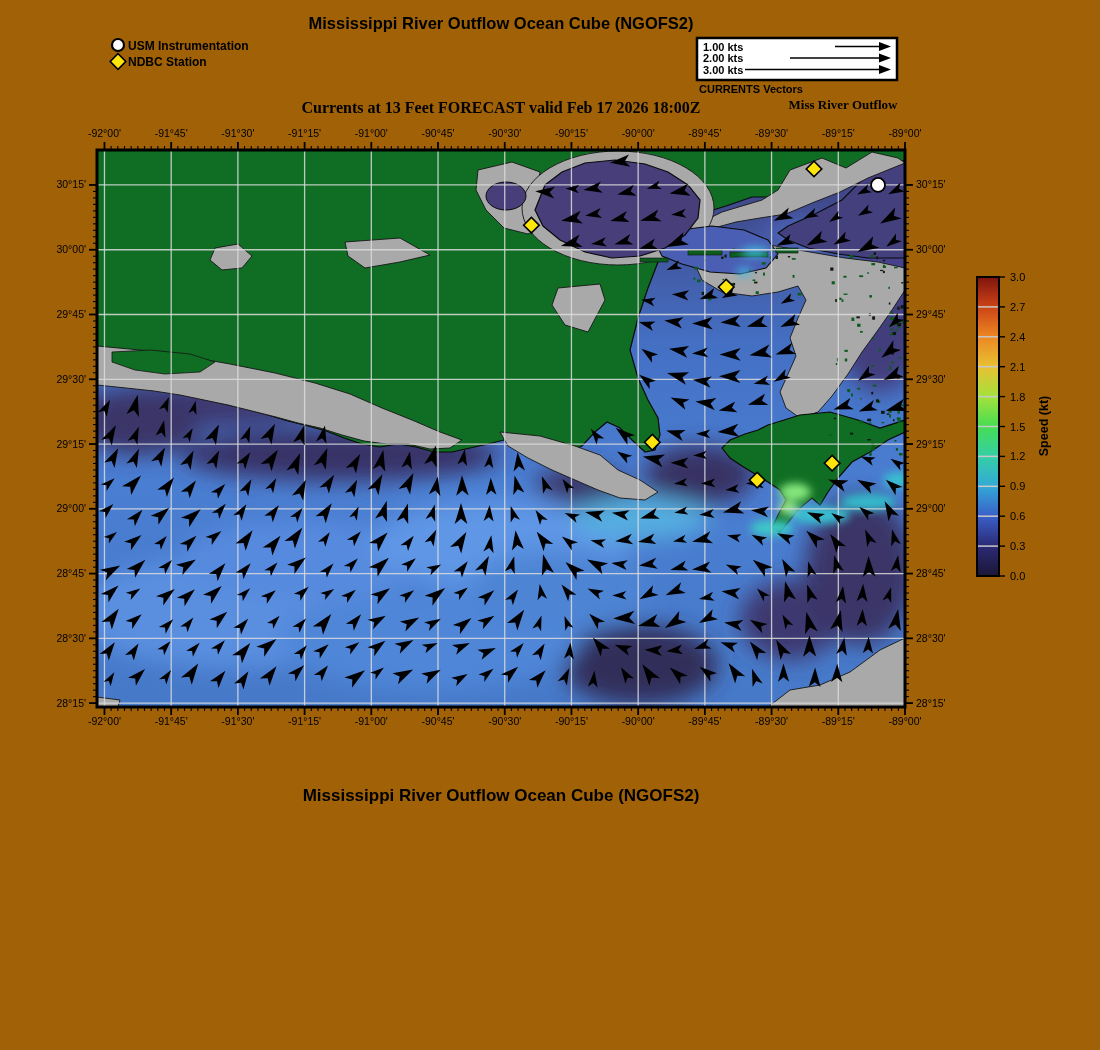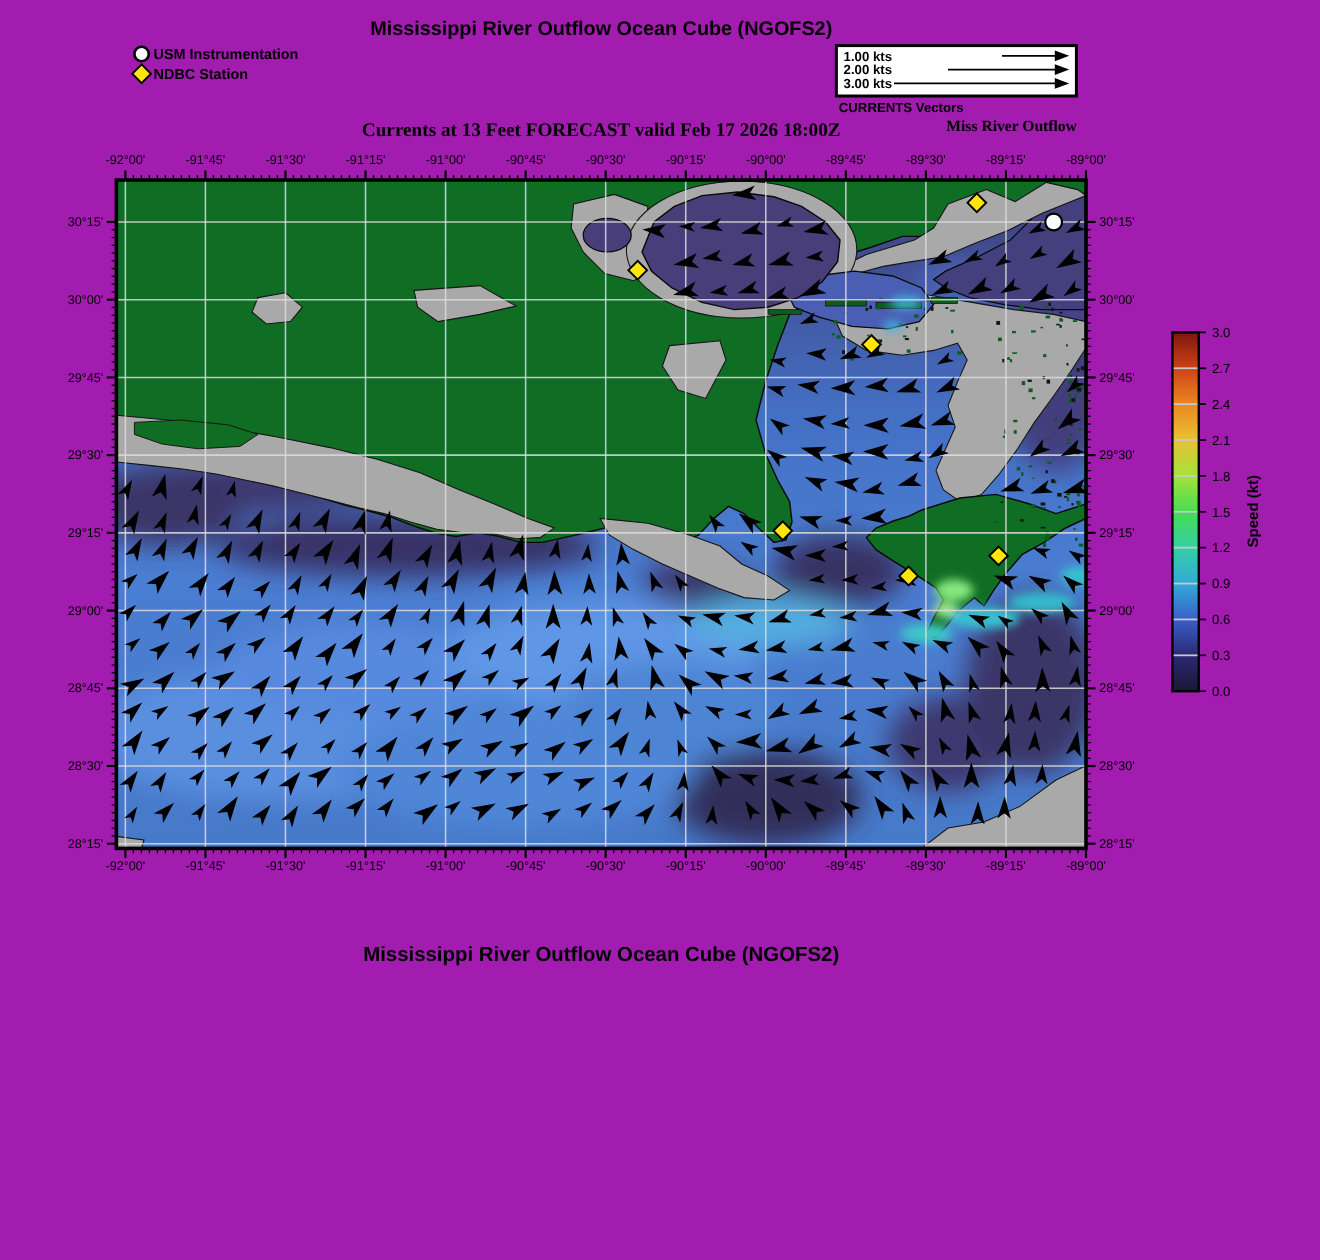--- a/index.html
+++ b/index.html
@@ -1,16 +1,16 @@
 <!DOCTYPE html>
 <html><head>
 <meta charset="utf-8">
 <style>
   html,body{margin:0;padding:0;background:#fff;}
-  .canvas{position:relative;width:1100px;height:1050px;background:#a21caf;overflow:hidden;
+  .canvas{position:relative;width:1100px;height:1050px;background:#a16207;overflow:hidden;
           font-family:"Liberation Sans",sans-serif;}
   svg text{user-select:none;}
   .t-sans-bold{font-family:"Liberation Sans",sans-serif;font-weight:bold;fill:#000;}
   .t-serif-bold{font-family:"Liberation Serif",serif;font-weight:bold;fill:#000;}
   .axis-lbl{font-family:"Liberation Sans",sans-serif;font-size:10.5px;fill:#000;}
   .cb-lbl{font-family:"Liberation Sans",sans-serif;font-size:11px;fill:#000;}
 </style>
 </head>
 <body>
 

